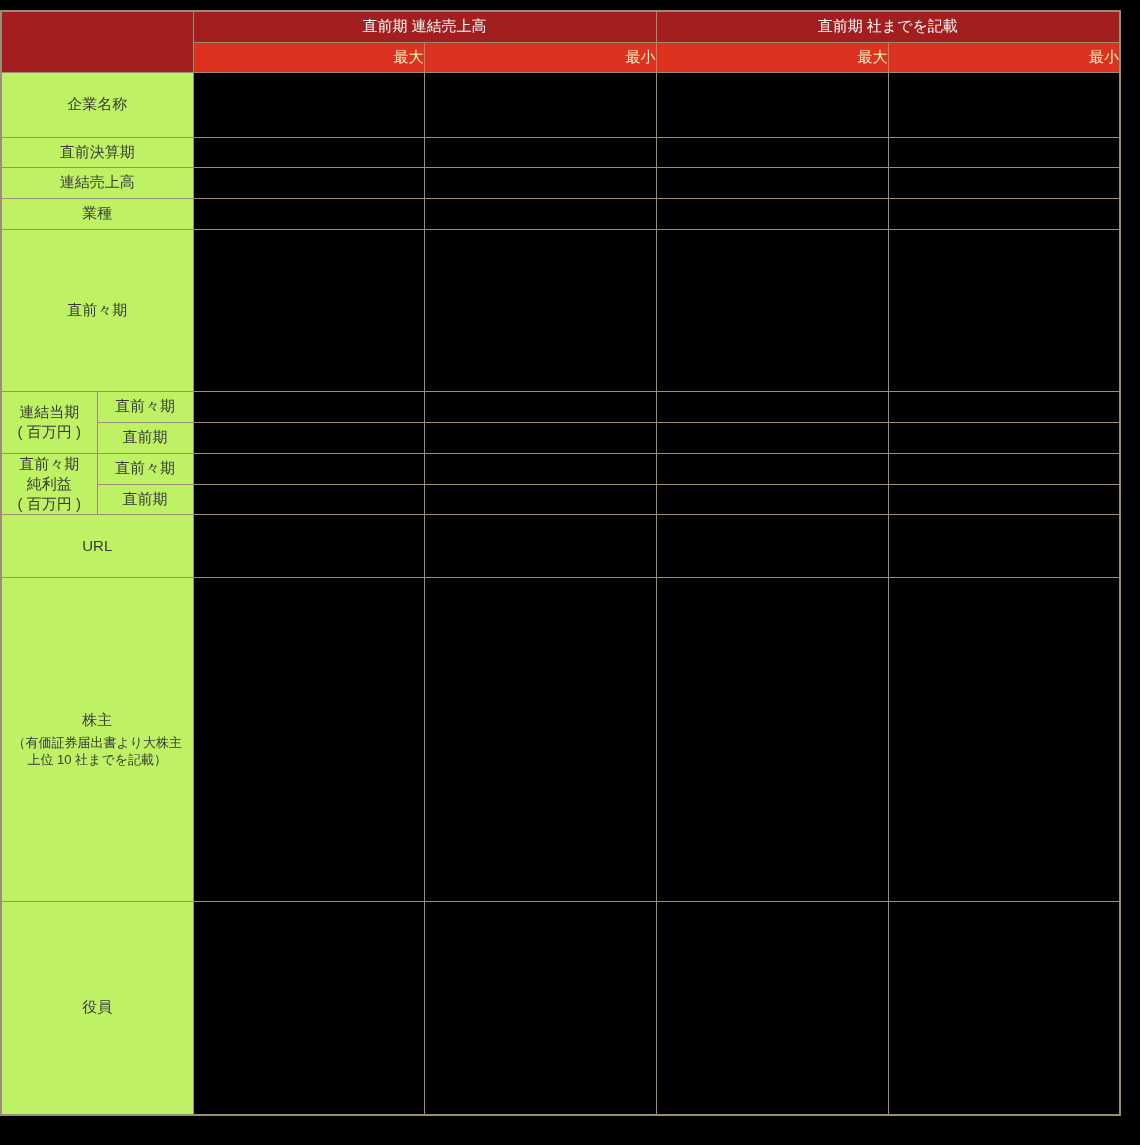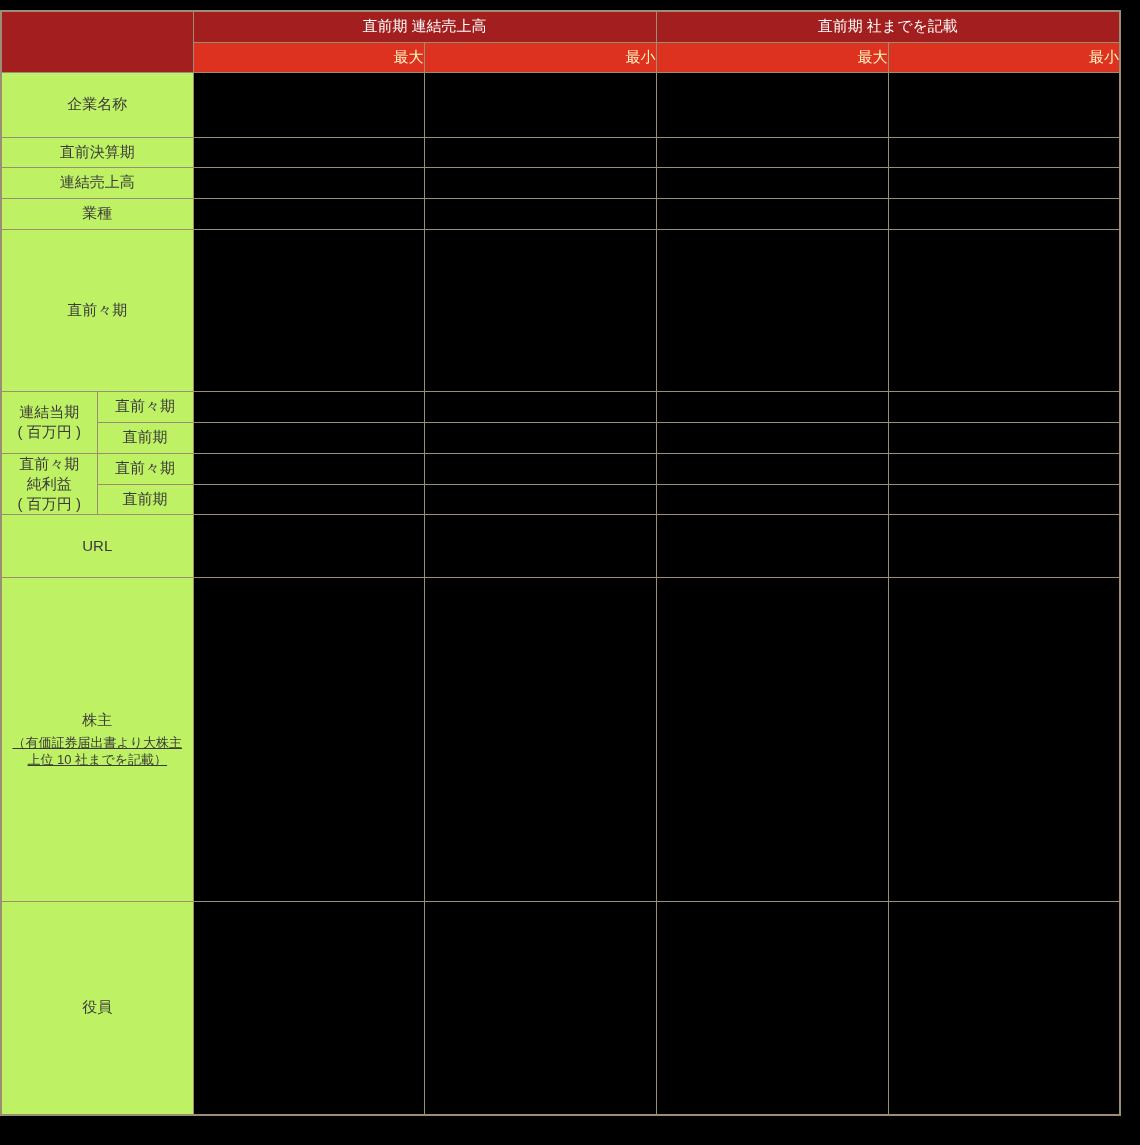--- a/index.html
+++ b/index.html
@@ -59,21 +59,20 @@
   }
   .multiline {
     white-space: pre-line;
     line-height: 20px;
   }
   .shareholder-note {
     font-size: 13px;
     line-height: 17px;
     white-space: pre-line;
     margin-top: 4px;
-    text-decoration: underline;
   }
 </style>
 </head>
 <body>
 
 <div class="canvas">
   <table class="grid">
     <colgroup>
       <col style="width:96px">
       <col style="width:96px">

